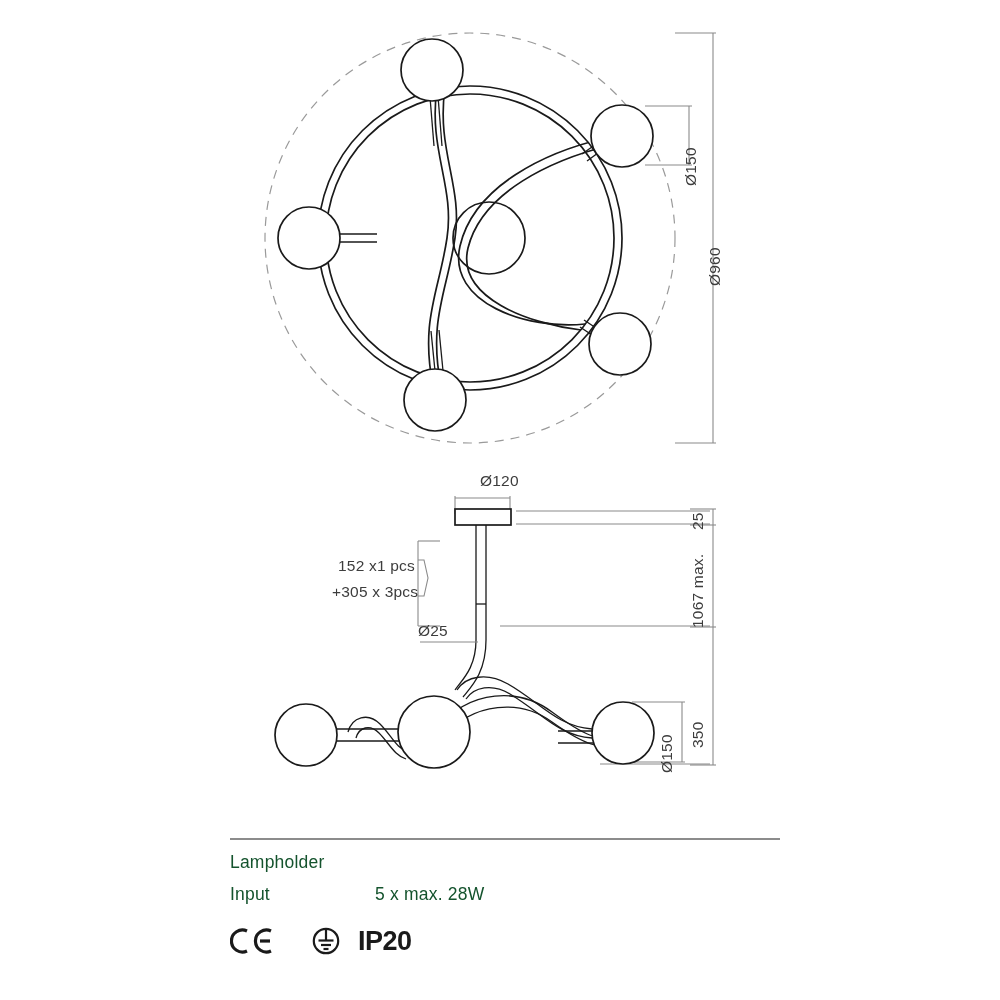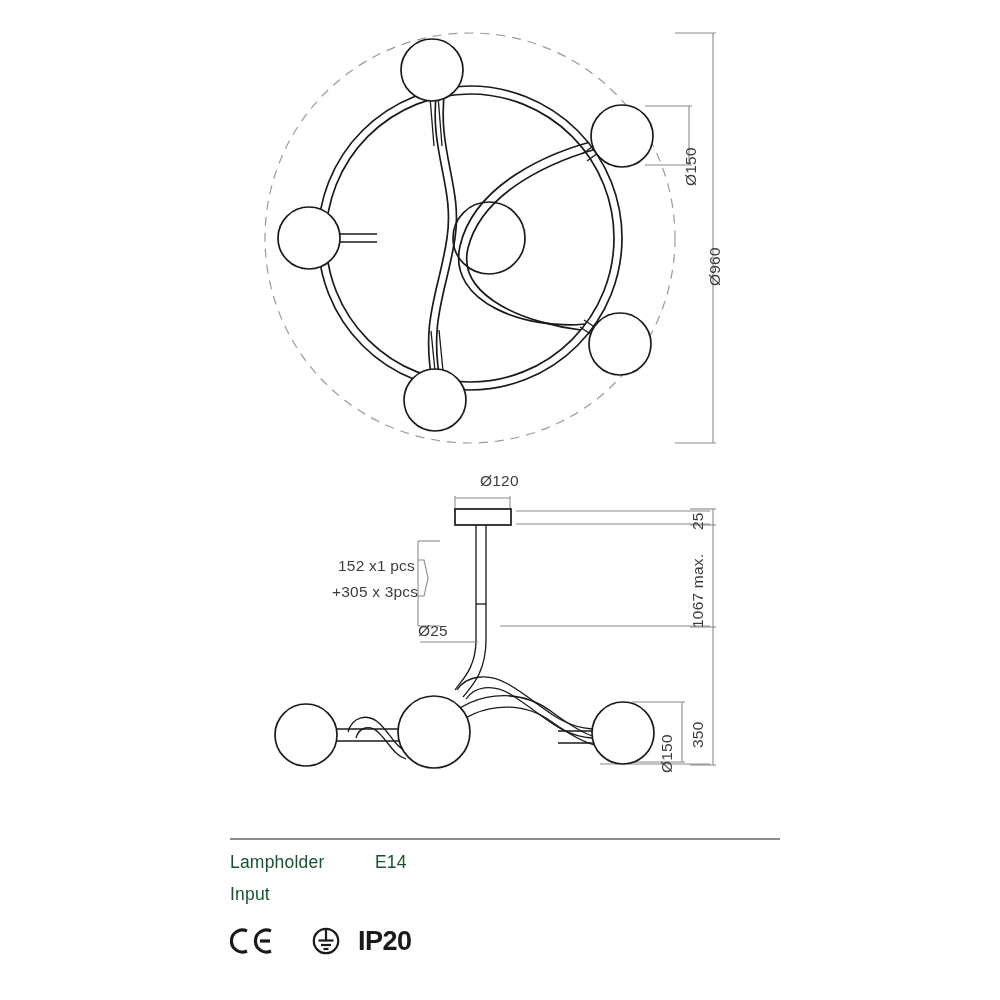--- a/index.html
+++ b/index.html
@@ -254,25 +254,25 @@
 
   <div class="dim-label" style="left:338px; top:557px;">152 x1 pcs</div>
 
   <div class="dim-label" style="left:332px; top:583px;">+305 x 3pcs</div>
 
   <div class="spec-block">
     <div class="divider"></div>
 
     <div class="spec-row">
       <div class="spec-label">Lampholder</div>
-      <div class="spec-value">E14</div>
     </div>
 
     <div class="spec-row">
       <div class="spec-label">Input</div>
+      <div class="spec-value">5 x max. 28W</div>
     </div>
 
 
     <div class="cert-row">
       <svg width="64" height="30" viewBox="0 0 64 30">
         <path d="M 17 5 A 11 11 0 1 0 17 25" fill="none" stroke="#1a1a1a" stroke-width="3.2"></path>
         <path d="M 41 5 A 11 11 0 1 0 41 25" fill="none" stroke="#1a1a1a" stroke-width="3.2"></path>
         <line x1="30" y1="15" x2="40" y2="15" stroke="#1a1a1a" stroke-width="3.2"></line>
       </svg>
 

